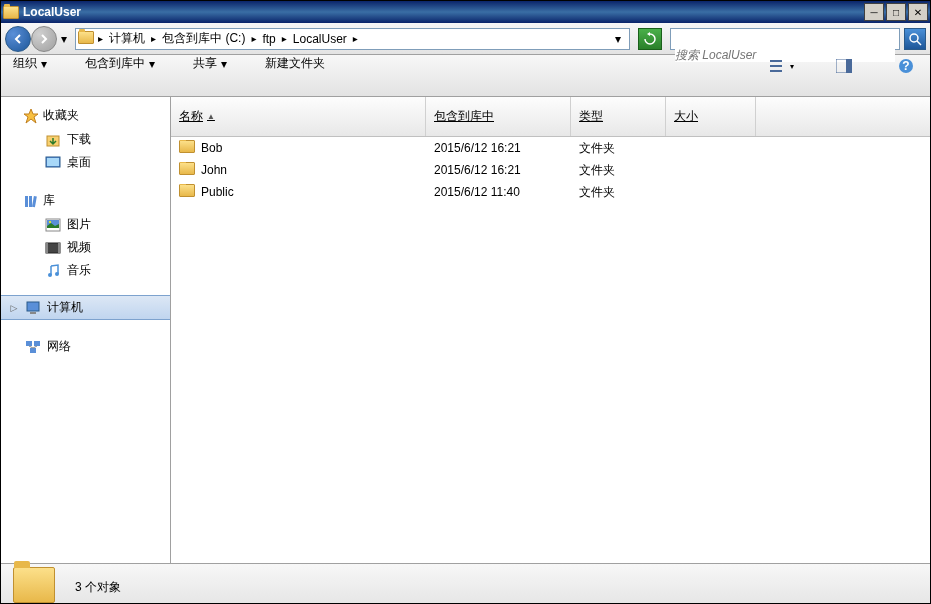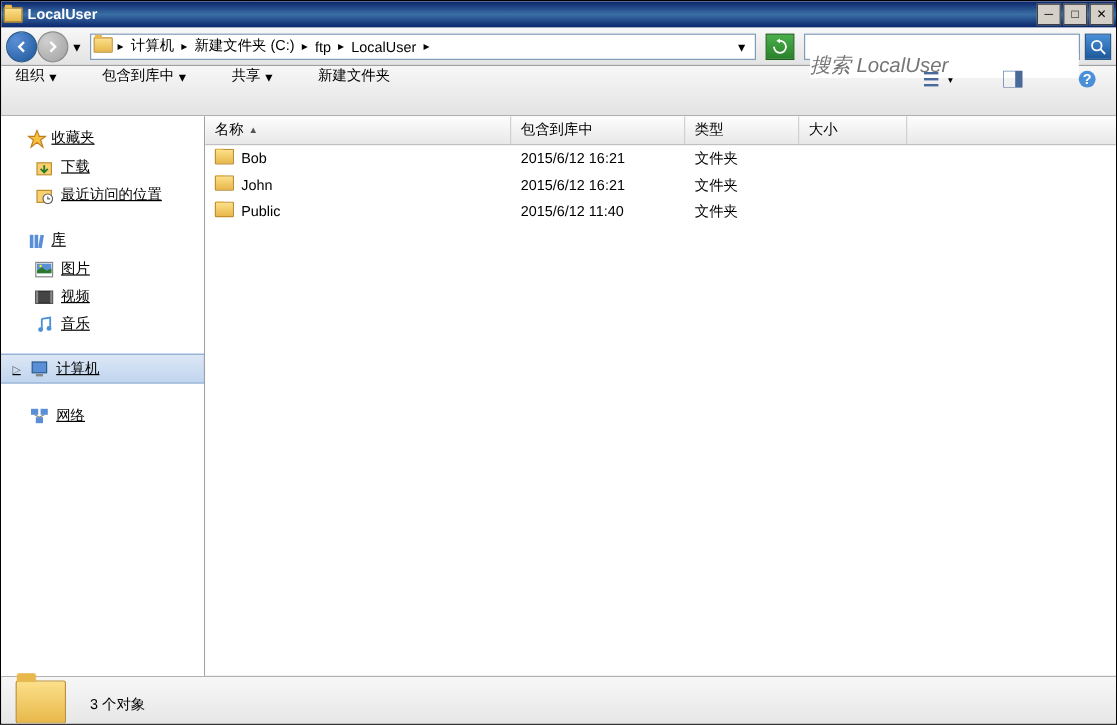--- a/index.html
+++ b/index.html
@@ -18,43 +18,43 @@
 .nav-arrow { width: 26px; height: 26px; border-radius: 50%; background: radial-gradient(circle at 30% 30%, #5a8fd8, #1e5799); display: flex; align-items: center; justify-content: center; cursor: pointer; border: 1px solid #2a5a8a; }
 .nav-arrow.fwd { background: radial-gradient(circle at 30% 30%, #d0d0d0, #a0a0a0); border-color: #888; }
 .nav-dropdown-tiny { width: 14px; height: 26px; display: flex; align-items: center; justify-content: center; cursor: pointer; }
 .addressbar { flex: 1; height: 22px; background: #fff; border: 1px solid #7f9db9; display: flex; align-items: center; padding: 0 2px; }
 .addr-icon { width: 16px; height: 16px; margin-right: 2px; }
 .addr-seg { display: flex; align-items: center; padding: 0 4px; cursor: pointer; height: 100%; }
 .addr-chevron { margin: 0 2px; color: #000; font-size: 10px; }
 .addr-dropdown { margin-left: auto; padding: 0 6px; cursor: pointer; }
 .refresh-btn { width: 24px; height: 22px; background: linear-gradient(to bottom, #4ab04a, #2a802a); border: 1px solid #1a601a; display: flex; align-items: center; justify-content: center; cursor: pointer; margin: 0 4px; }
 .searchbar { width: 230px; height: 22px; background: #fff; border: 1px solid #7f9db9; display: flex; align-items: center; padding: 0 4px; }
-.searchbar input { flex: 1; border: none; outline: none; font-size: 17px; color: #888; font-style: italic; margin-top: 32px; }
+.searchbar input { flex: 1; border: none; outline: none; font-size: 12px; color: #888; font-style: italic; margin-top: 32px; }
 .search-btn { width: 22px; height: 22px; background: linear-gradient(to bottom, #4a90d8, #1e5799); border: 1px solid #2a5a8a; display: flex; align-items: center; justify-content: center; cursor: pointer; }
 
 
 .toolbar { height: 42px; background: linear-gradient(to bottom, #f7f7f7, #e3e3e3); border-bottom: 1px solid #a0a0a0; display: flex; align-items: flex-start; padding: 0 12px; gap: 38px; }
 .tool-item { display: flex; align-items: center; gap: 4px; cursor: pointer; color: #000; }
 .tool-spacer { flex: 1; }
 .tool-icon-btn { width: 24px; height: 22px; display: flex; align-items: center; justify-content: center; cursor: pointer; }
 
 
 .main { display: flex; height: 466px; }
-.sidebar { width: 170px; background: #fff; border-right: 1px solid #a0a0a0; overflow: auto; padding: 6px 0; text-decoration: underline; }
+.sidebar { width: 170px; background: #fff; border-right: 1px solid #a0a0a0; overflow: auto; padding: 6px 0; }
 .side-group { margin-bottom: 4px; }
 .side-header { display: flex; align-items: center; padding: 4px 8px; gap: 4px; cursor: pointer; }
 .side-expand { width: 10px; display: flex; justify-content: center; color: #666; font-size: 9px; }
 .side-icon { width: 16px; height: 16px; display: flex; align-items: center; justify-content: center; }
-.side-item { display: flex; align-items: center; padding: 3px 8px 3px 28px; gap: 6px; cursor: pointer; }
+.side-item { display: flex; align-items: center; padding: 3px 8px 3px 44px; gap: 6px; cursor: pointer; }
 .side-item.selected { background: linear-gradient(to bottom, #dce7f5, #c0d5ef); border: 1px solid #7da2ce; margin: -1px; }
 .side-item.top { padding-left: 8px; }
 
 
 .content { flex: 1; background: #fff; display: flex; flex-direction: column; }
-.col-headers { height: 24px; background: linear-gradient(to bottom, #fdfdfd, #e8e8e8); border-bottom: 1px solid #c0c0c0; display: flex; }
+.col-headers { height: 40px; background: linear-gradient(to bottom, #fdfdfd, #e8e8e8); border-bottom: 1px solid #c0c0c0; display: flex; text-decoration: underline; }
 .col-h { padding: 0 8px; display: flex; align-items: center; border-right: 1px solid #d0d0d0; cursor: pointer; gap: 4px; }
 .file-list { flex: 1; overflow: auto; }
 .file-row { display: flex; height: 22px; align-items: center; cursor: pointer; }
 .file-cell { padding: 0 8px; display: flex; align-items: center; gap: 6px; overflow: hidden; white-space: nowrap; }
 
 
 .statusbar { height: 48px; background: linear-gradient(to bottom, #f7f7f7, #e3e3e3); border-top: 1px solid #a0a0a0; display: flex; align-items: center; padding: 0 12px; gap: 20px; }
 .status-icon { width: 42px; height: 42px; }
 .status-text { color: #000; }
 
@@ -96,21 +96,21 @@
     <div class="nav-dropdown-tiny">▾</div>
   </div>
   <div class="addressbar">
     <div class="addr-icon">
         <div class="folder-ico"></div>
       </div>
     <span class="addr-chevron">▸</span>
     <div id="addr-path" style="display:flex;align-items:center;height:100%">
         <div class="addr-seg">计算机</div>
         <span class="addr-chevron">▸</span>
-        <div class="addr-seg">新建文件夹 (C:)</div>
+        <div class="addr-seg">包含到库中 (C:)</div>
         <span class="addr-chevron">▸</span>
         <div class="addr-seg">ftp</div>
         <span class="addr-chevron">▸</span>
         <div class="addr-seg">LocalUser</div>
         <span class="addr-chevron">▸</span>
       </div>
     <div class="addr-dropdown">▾</div>
   </div>
   <div class="refresh-btn">
     <svg width="14" height="14" viewBox="0 0 14 14">
@@ -186,26 +186,25 @@
               <svg width="16" height="16" viewBox="0 0 16 16">
                 <rect x="2" y="4" width="12" height="10" fill="#f8d070" stroke="#c09030"></rect>
                 <path d="M8 6 L8 11 M5 9 L8 12 L11 9" stroke="#2a7a2a" stroke-width="1.5" fill="none"></path>
               </svg>
             </span>
             <span>下载</span>
           </div>
           <div class="side-item">
             <span class="side-icon">
               <svg width="16" height="16" viewBox="0 0 16 16">
-                <rect x="2" y="4" width="12" height="10" fill="#f8d070" stroke="#c09030"></rect>
-                <circle cx="11" cy="11" r="4" fill="#fff" stroke="#666"></circle>
-                <path d="M11 9 L11 11 L13 11" stroke="#666" fill="none"></path>
-              </svg>
-            </span>
-            <span>最近访问的位置</span>
+                <rect x="1" y="2" width="14" height="10" fill="#5a8fd8" stroke="#2a5a8a"></rect>
+                <rect x="2" y="3" width="12" height="8" fill="#a8d8f8"></rect>
+              </svg>
+            </span>
+            <span>桌面</span>
           </div>
         </div>
     </div>
     <div style="height:10px"></div>
     <div class="side-group">
       <div class="side-header">
         <span class="side-expand"></span>
         <span class="side-icon">
             <svg width="16" height="16" viewBox="0 0 16 16">
               <rect x="2" y="3" width="3" height="11" fill="#5a8fd8"></rect>

